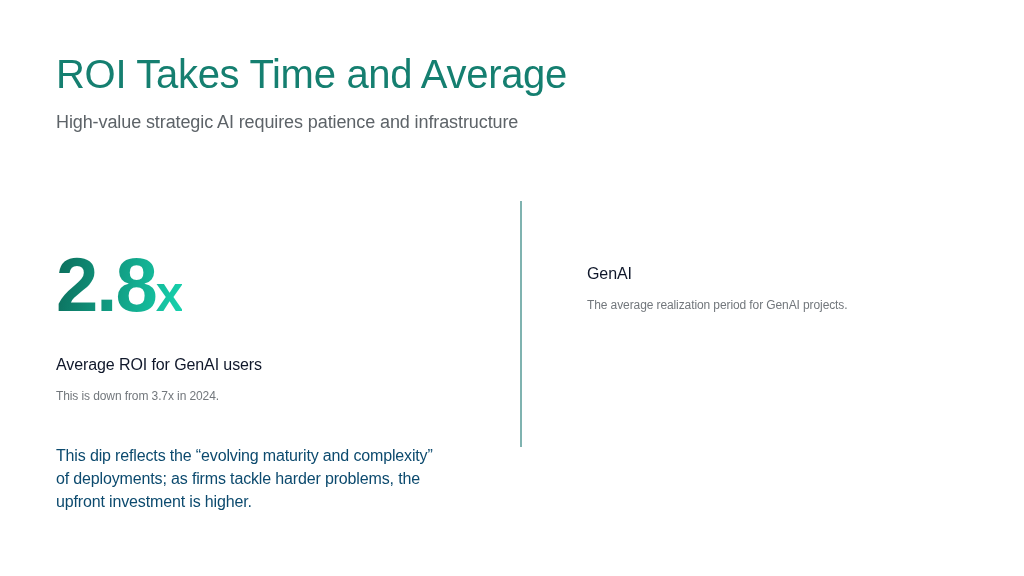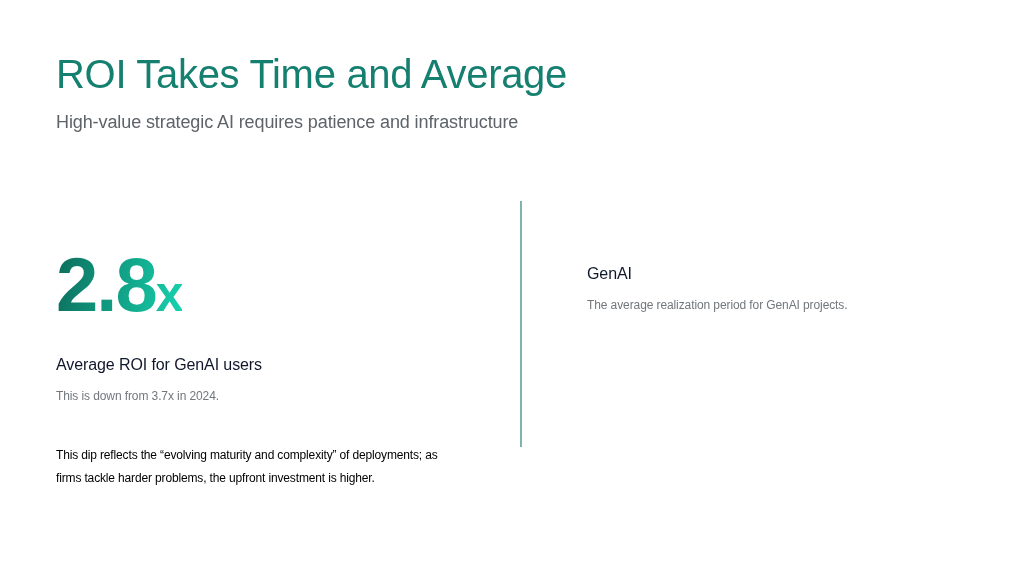--- a/index.html
+++ b/index.html
@@ -110,25 +110,25 @@
     font-size: 12px;
     font-weight: 400;
     line-height: 23px;
     letter-spacing: -0.1px;
     color: #72777c;
     margin: 9px 0 0 0;
     max-width: 300px;
   }
 
   .stat-note {
-    font-size: 12px;
+    font-size: 16px;
     font-weight: 400;
     line-height: 23px;
     letter-spacing: -0.15px;
-    color: #000000;
+    color: #0c4a6e;
     margin: 36px 0 0 0;
     max-width: 382px;
   }
 </style>
 </head>
 <body>
 
 <div class="slide">
 
   <div class="slide-header">

